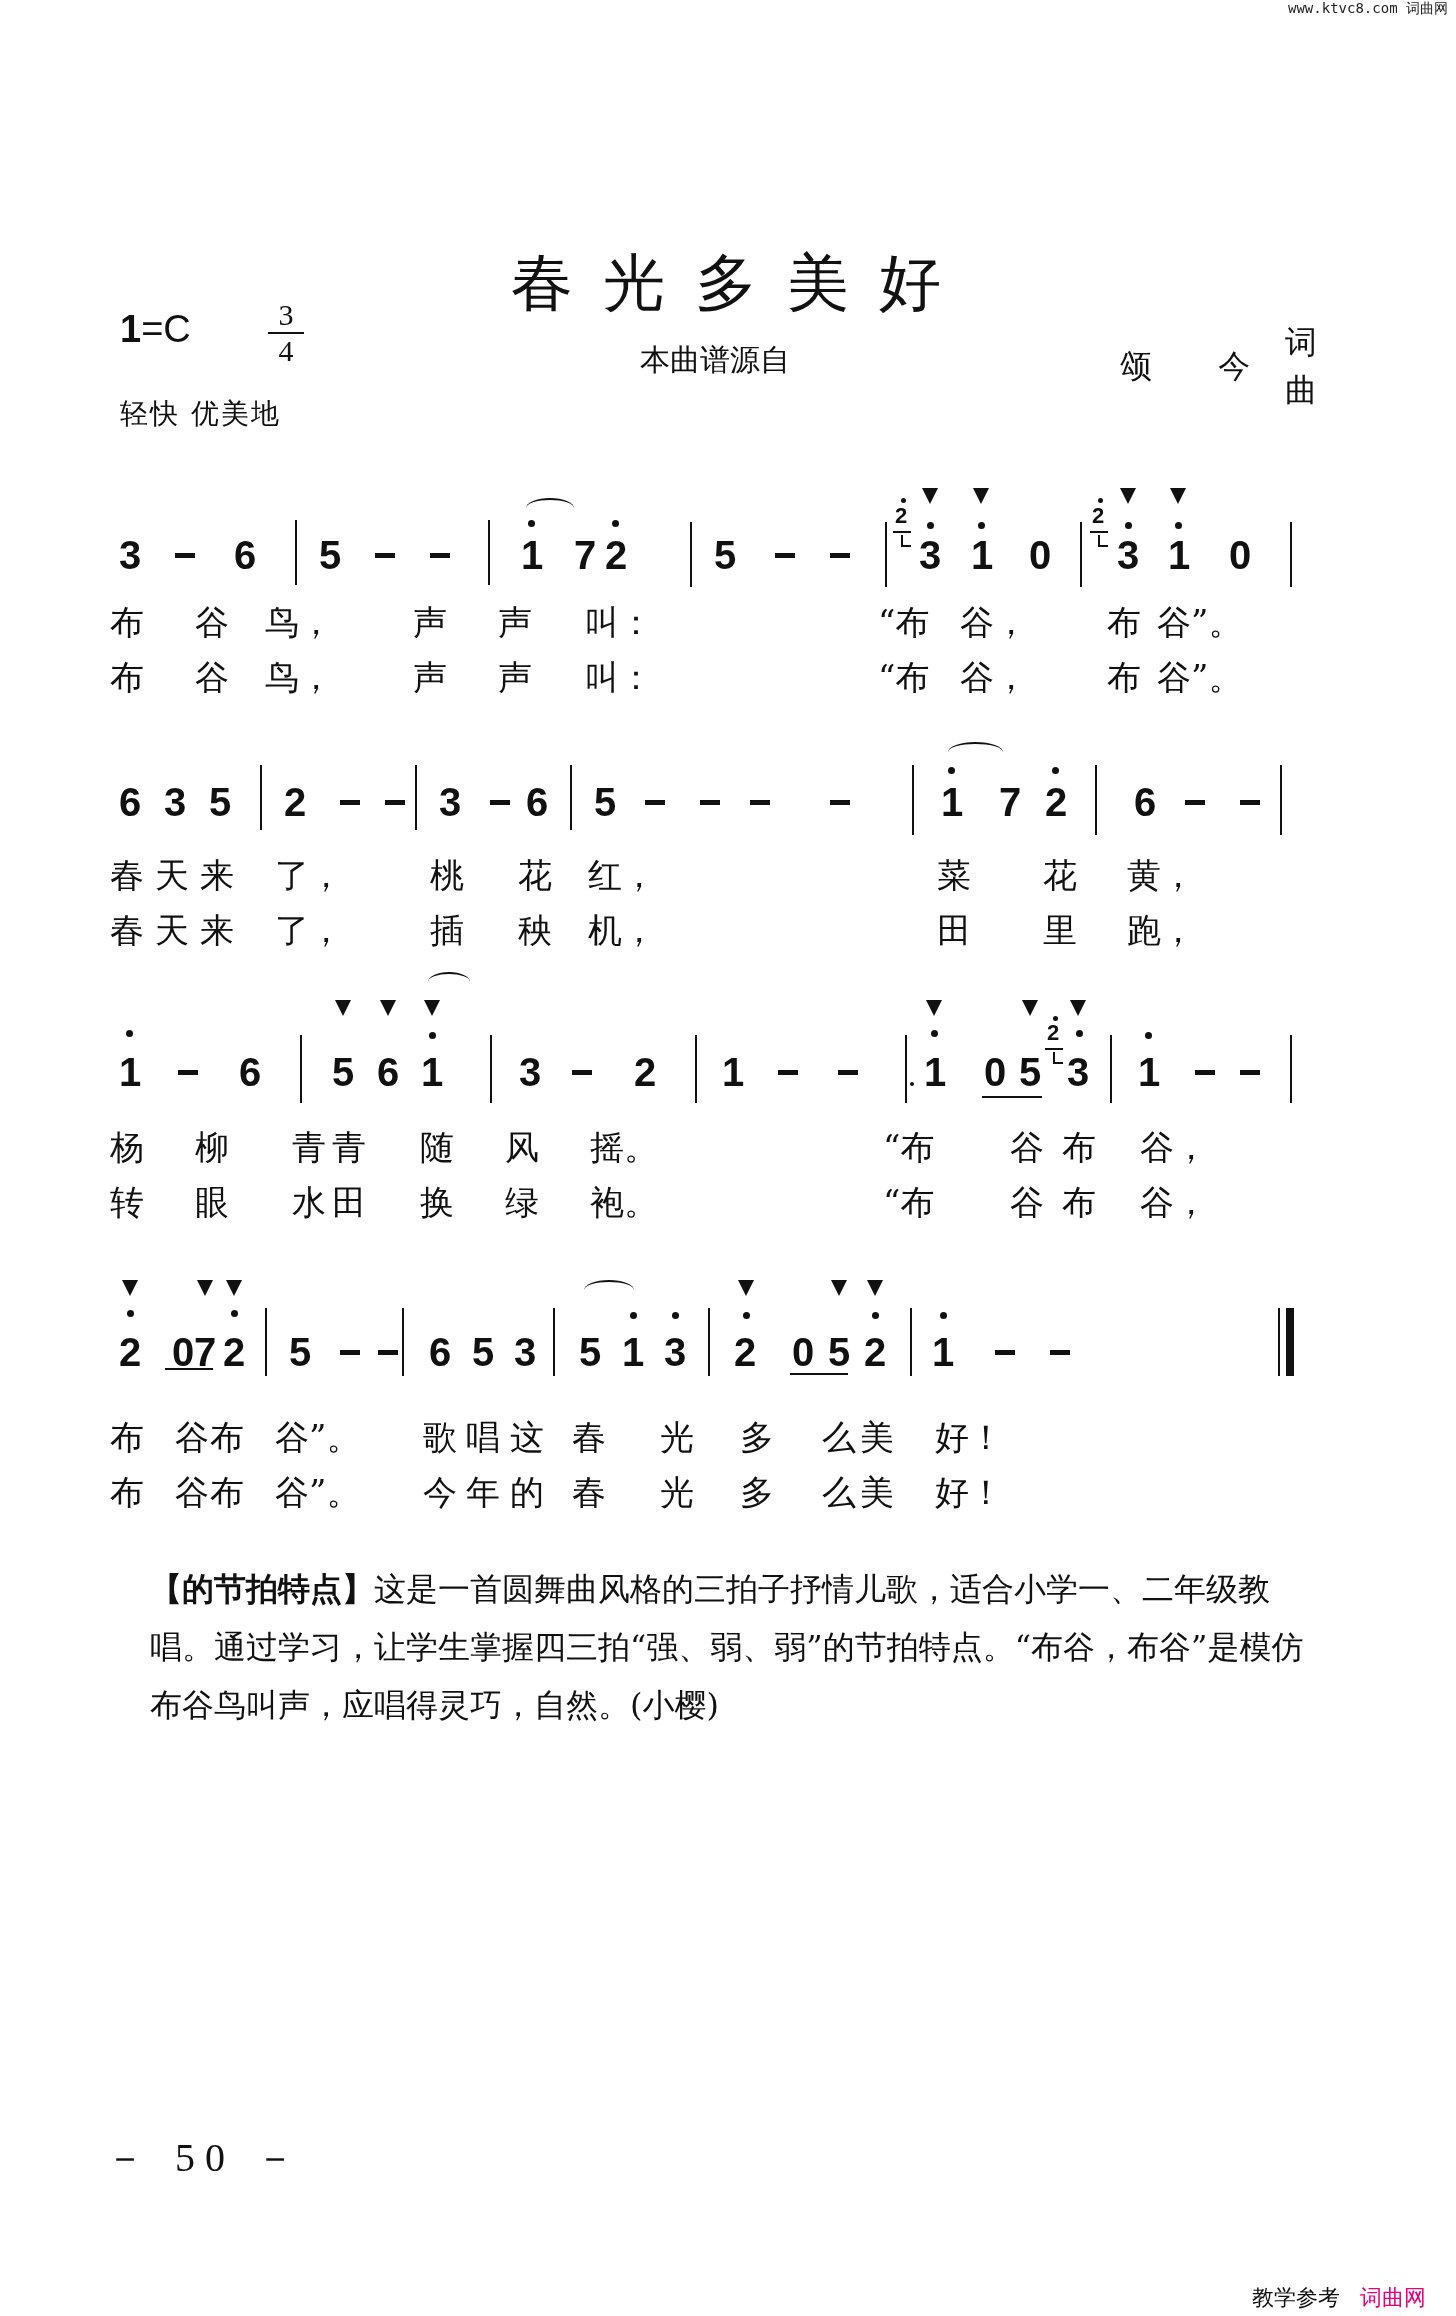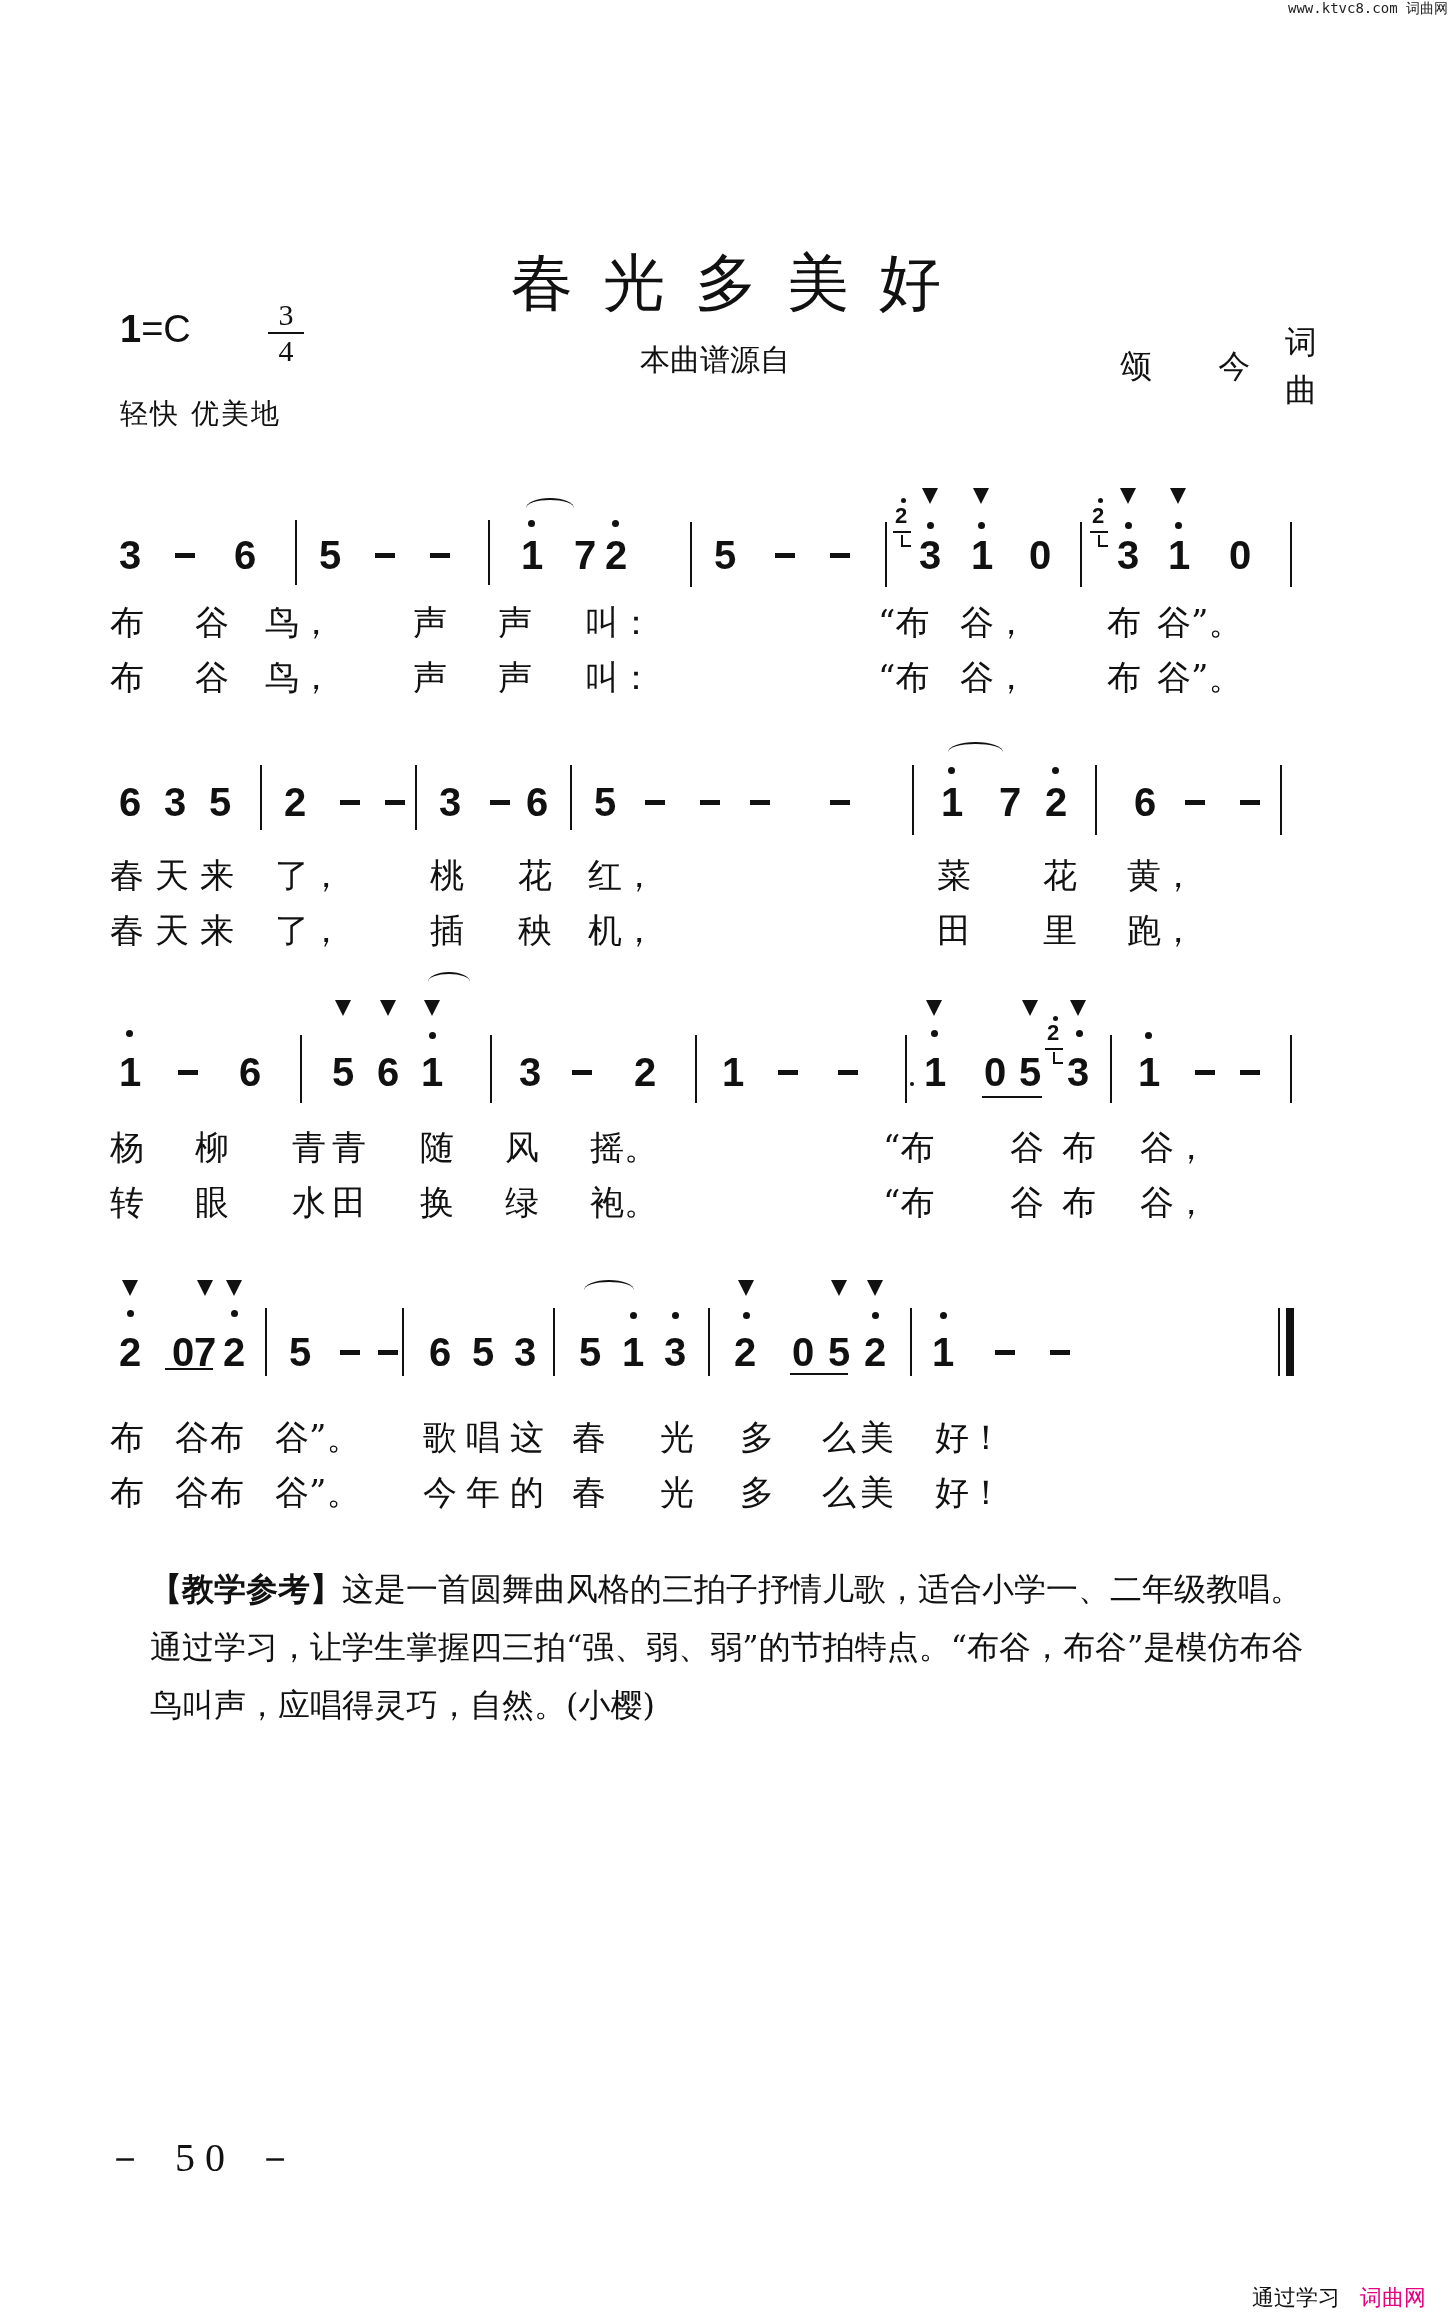--- a/index.html
+++ b/index.html
@@ -322,20 +322,20 @@
     <span class="abs" style="left:462px">春</span>
     <span class="abs" style="left:550px">光</span>
     <span class="abs" style="left:630px">多</span>
     <span class="abs" style="left:712px">么</span>
     <span class="abs" style="left:750px">美</span>
     <span class="abs" style="left:825px;white-space:nowrap">好！</span>
   </div>
 </div>
 
 <div class="abs note-para">
-  <span class="lbl">【教学参考】</span><span>这是一首圆舞曲风格的三拍子抒情儿歌，适合小学一、二年级教唱。通过学习，让学生掌握四三拍“强、弱、弱”的节拍特点。“布谷，布谷”是模仿布谷鸟叫声，应唱得灵巧，自然。(小樱)</span>
+  <span class="lbl">【的节拍特点】</span><span>这是一首圆舞曲风格的三拍子抒情儿歌，适合小学一、二年级教唱。通过学习，让学生掌握四三拍“强、弱、弱”的节拍特点。“布谷，布谷”是模仿布谷鸟叫声，应唱得灵巧，自然。(小樱)</span>
 </div>
 
 <div class="abs pageno">－ 50 －</div>
 
 <div class="abs footer">
-  <span>通过学习</span><span class="brand">词曲网</span>
+  <span>教学参考</span><span class="brand">词曲网</span>
 </div>
 
 </body></html>

